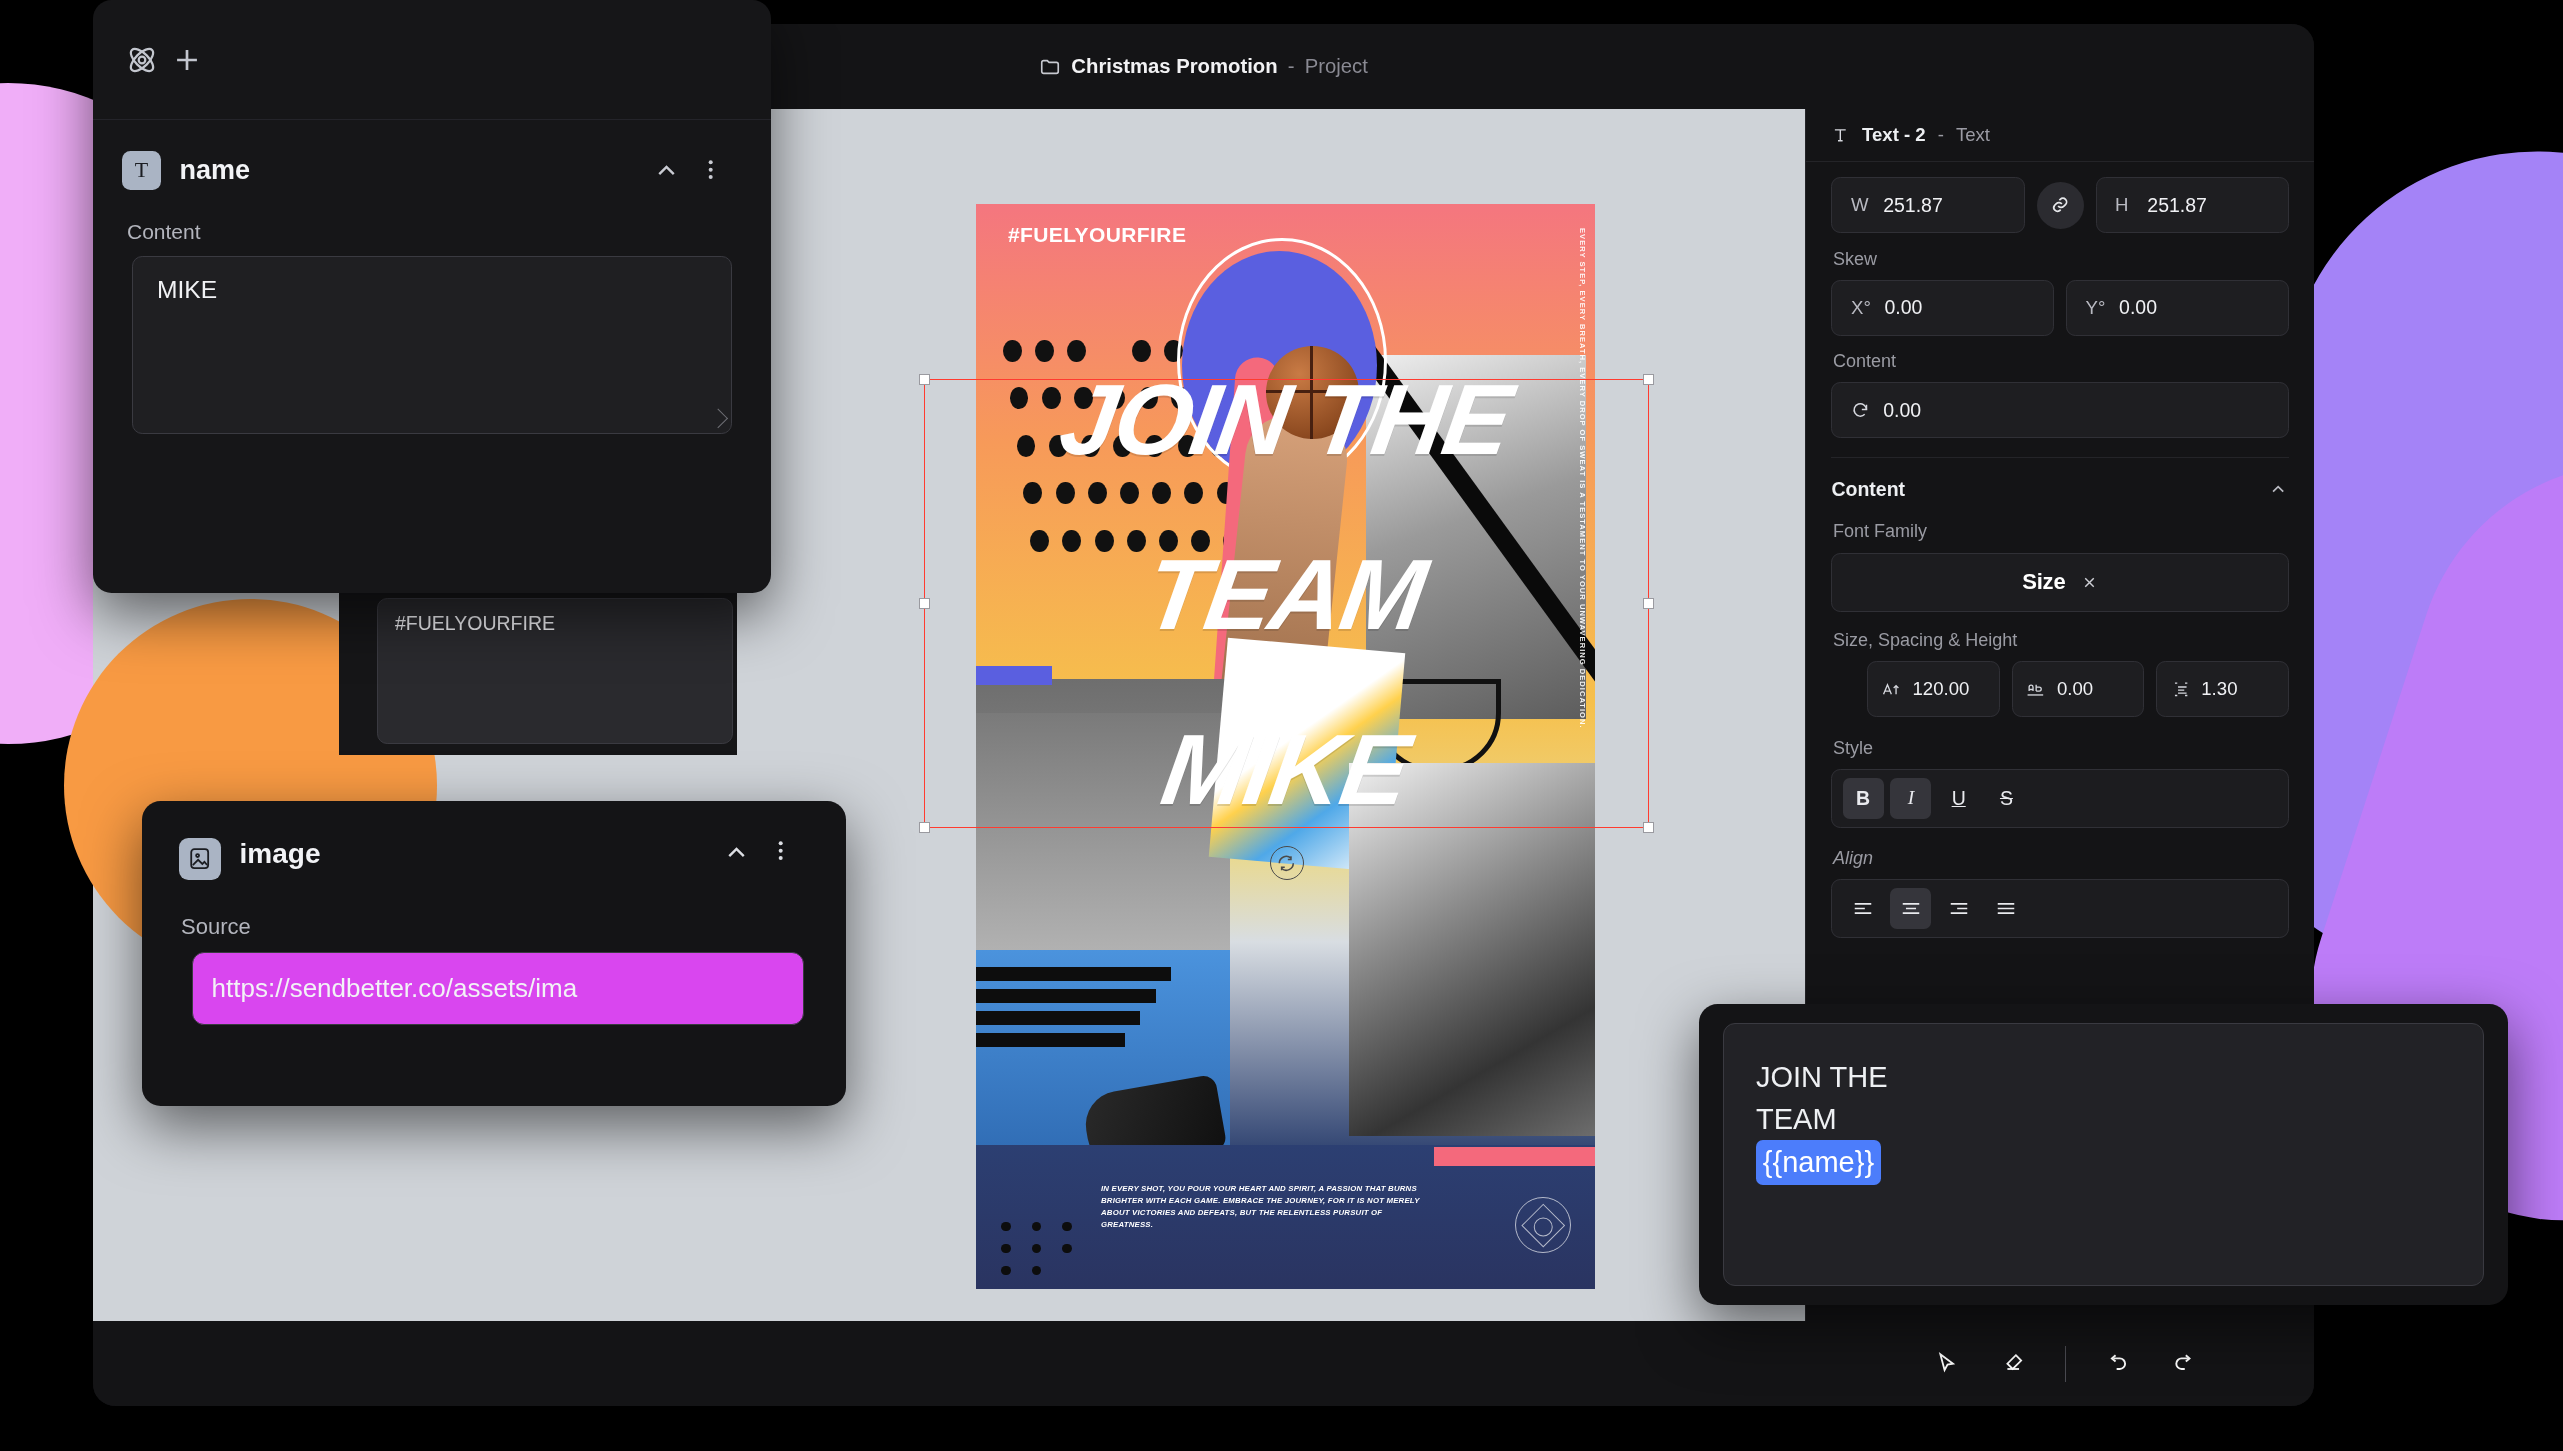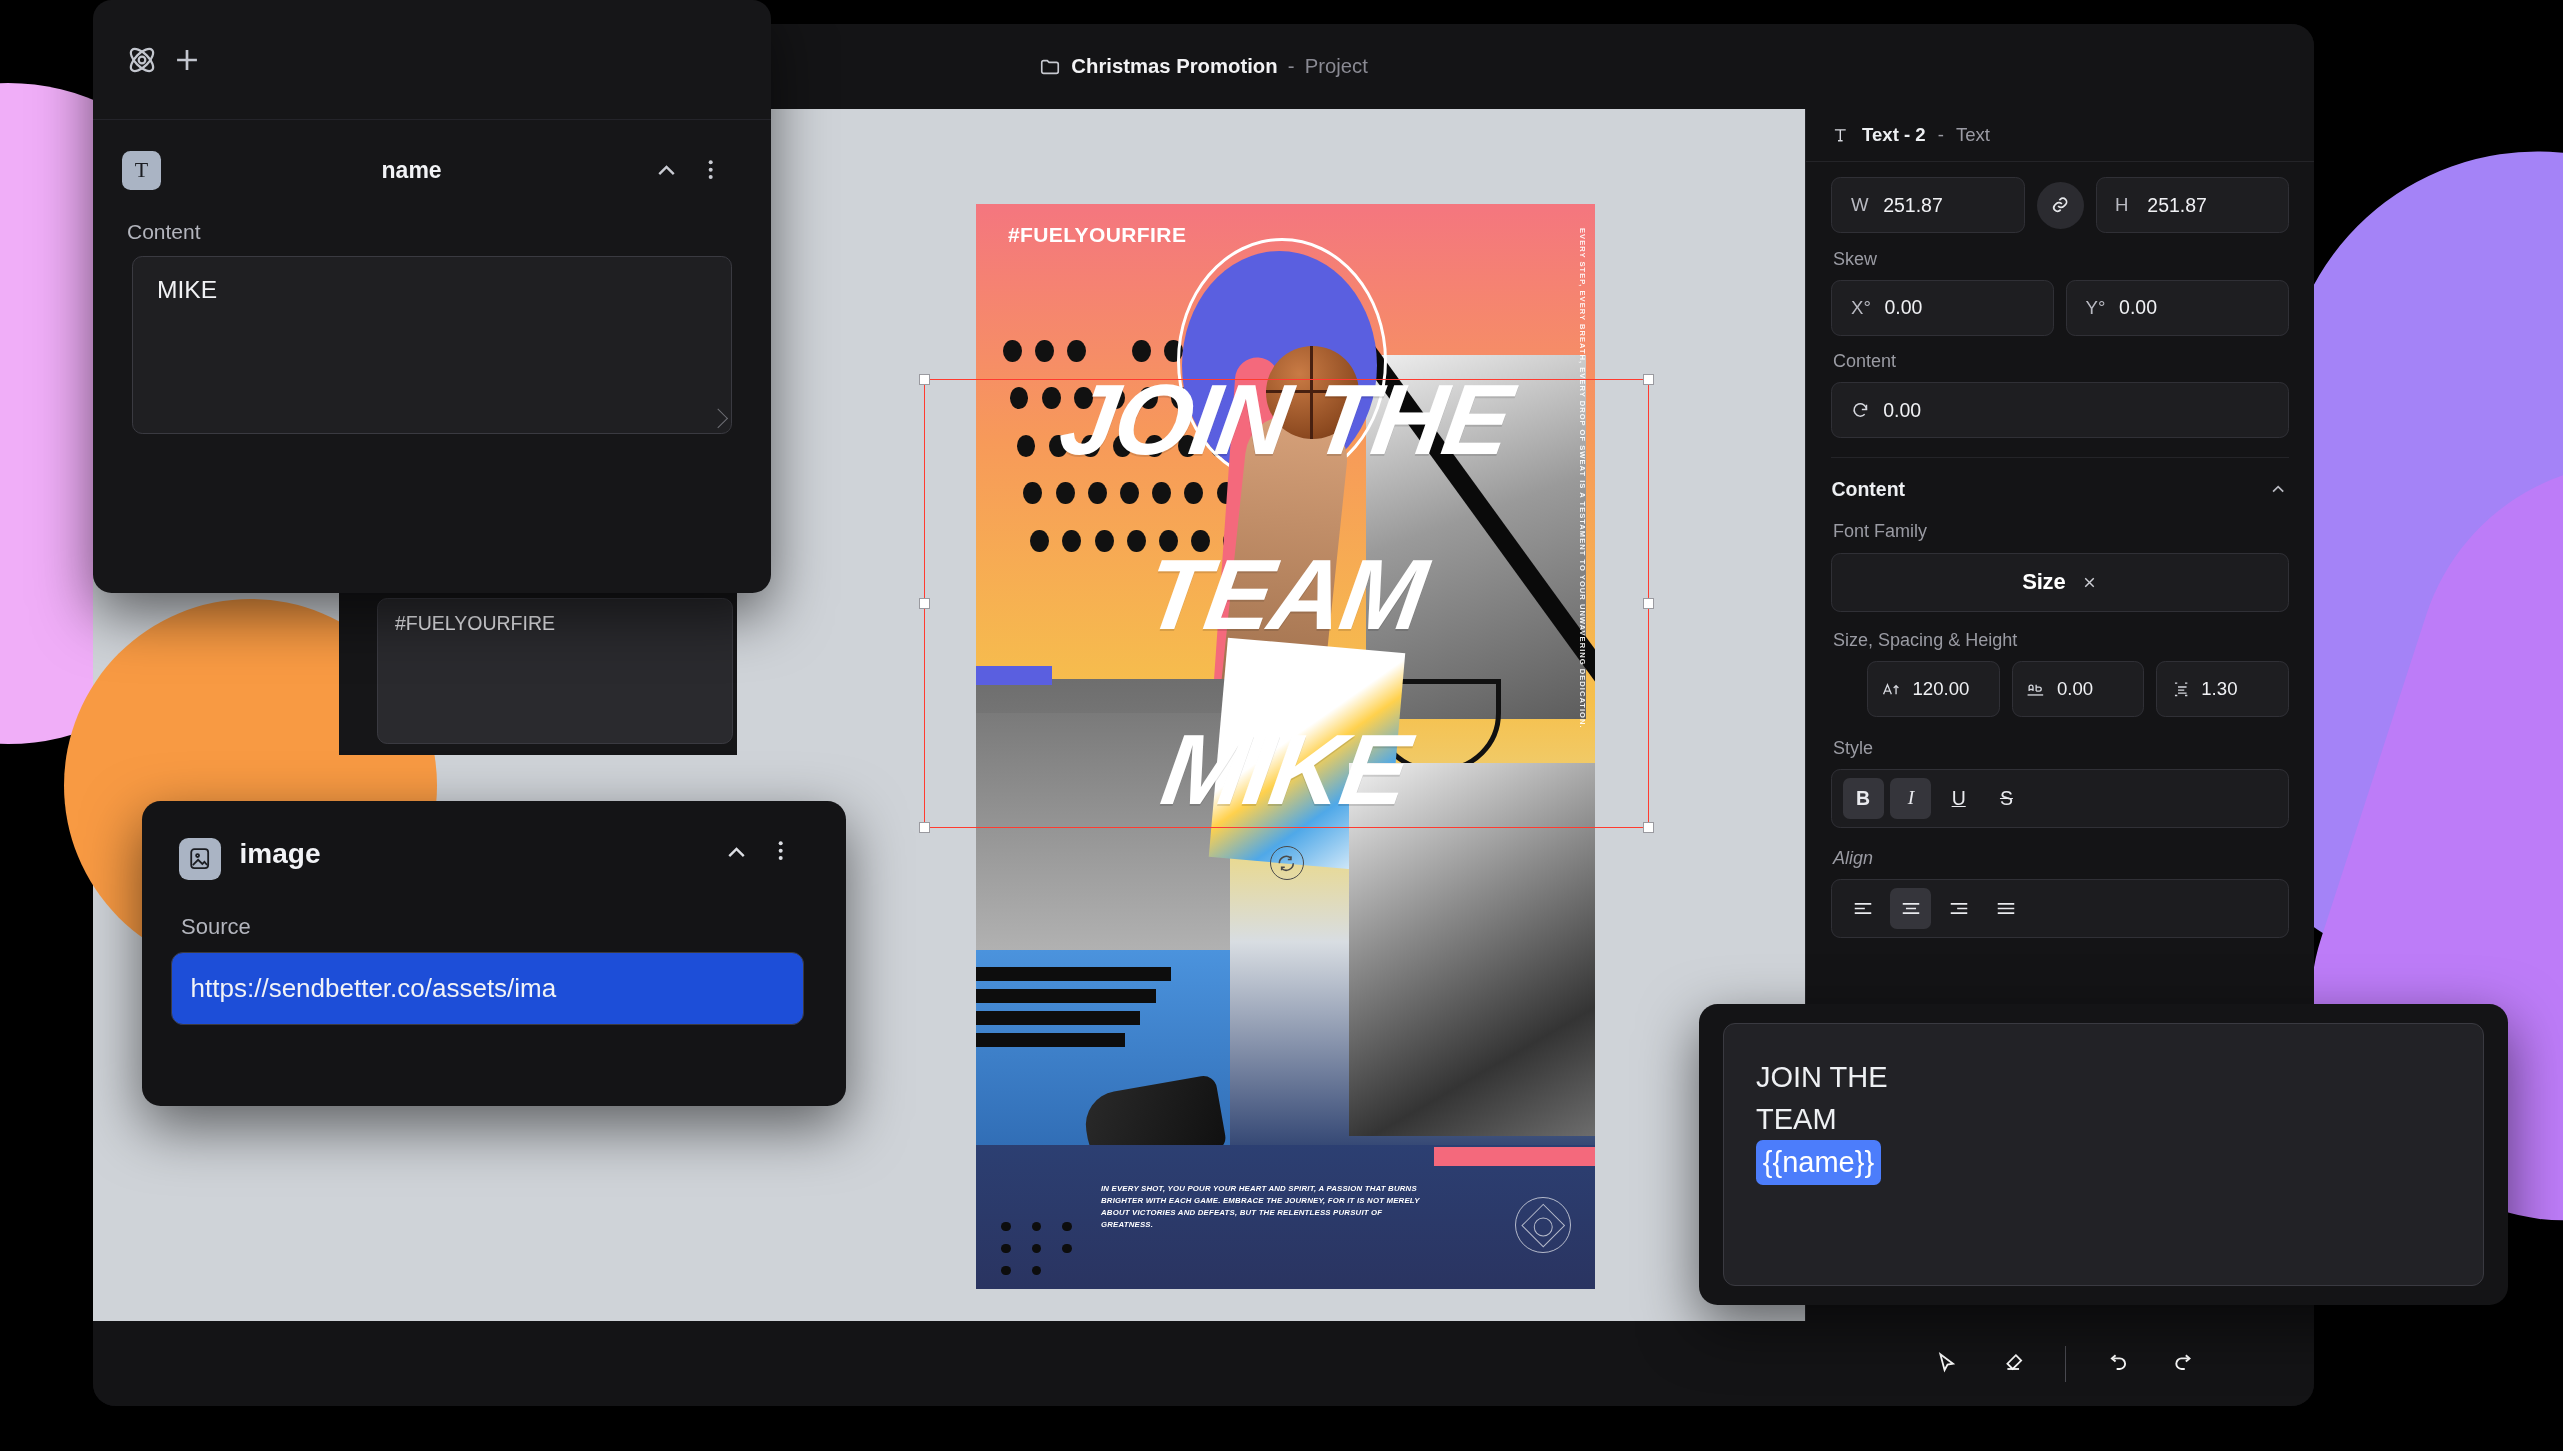--- a/index.html
+++ b/index.html
@@ -306,21 +306,21 @@
     width:39px; height:39px; display:flex; align-items:center; justify-content:center;
   }
   #var-item-head {
     display:flex; align-items:center; padding: 30.5px 39px 0 29px;
   }
   .badge-t {
     width:39px; height:39px; border-radius:8.5px; background:#aab4c4;
     display:flex; align-items:center; justify-content:center;
     color:#1b1d22; font-size:22px; font-family:"Liberation Serif", serif;
   }
-  #var-item-head .vname { color:#f2f3f6; font-size:23px; font-weight:600; margin-left:18.6px; flex:1;text-align:center; }
+  #var-item-head .vname { color:#f2f3f6; font-size:27px; font-weight:600; margin-left:18.6px; flex:1; }
   .ghost-btn { color:#c9cbd2; padding:0 8.5px; display:flex; align-items:center; }
   .panel-label { color:#b3b5bd; font-size:21px; margin: 30.5px 0 12px 34px; }
   .textarea-box {
     margin: 0 39px; height:178px; background:#1f1f22; border:0.8px solid #3a3a41;
     border-radius:10.2px; padding: 18.6px 24px; color:#f1f2f5; font-size:24.6px;
     position:relative;
   }
   .resize-grip {
     position:absolute; right:6.8px; bottom:5.1px; width:13.6px; height:13.6px;
     border-right:1.7px solid #6f7076; border-bottom:1.7px solid #6f7076;
@@ -345,21 +345,21 @@
     box-shadow: 0 20.3px 59px rgba(0,0,0,.55);
   }
   #image-panel .ip-head { display:flex; align-items:flex-start; padding: 37px 44px 0 37px; }
   .badge-img {
     width:42px; height:42px; border-radius:9.3px; background:#aab4c4;
     display:flex; align-items:center; justify-content:center; color:#1b1d22;
   }
   #image-panel .ip-title { color:#f2f3f6; font-size:28px; font-weight:600; margin-left:18.6px; flex:1; }
   #image-panel .ip-sub { color:#b3b5bd; font-size:22px; margin: 34px 0 12px 39px; }
   #image-panel .ip-input {
-    margin:0 42px 0 29px; height:73px; background:#1d4ed8; border:0.8px solid #3a3a41;
+    margin:0 42px 0 50px; height:73px; background:#d946ef; border:0.8px solid #3a3a41;
     border-radius:12px; display:flex; align-items:center; padding:0 18.6px;
     color:#f2f3f6; font-size:26px; overflow:hidden; white-space:nowrap;
   }
 
   
   #text-editor {
     position:absolute; left:1699px; top:1004px; width:809px; height:301px;
     background:#141416; border-radius:18.6px;
     box-shadow: 0 20.3px 59px rgba(0,0,0,.55);
   }

